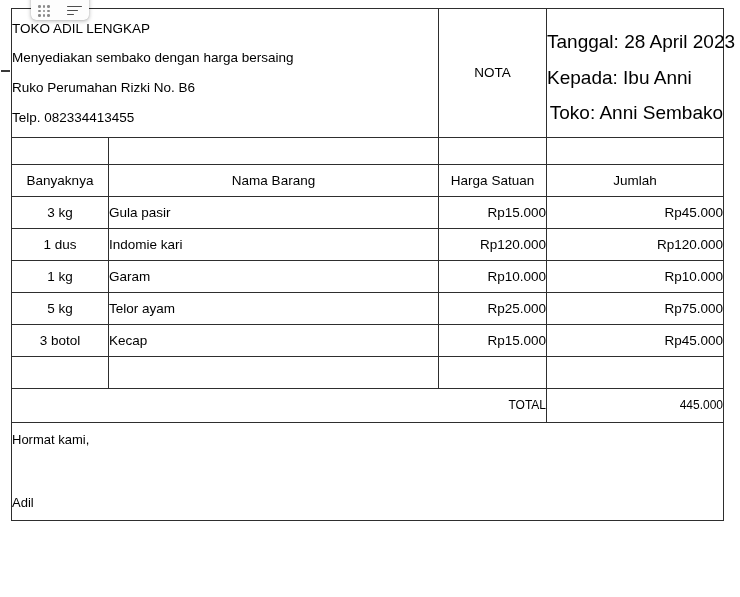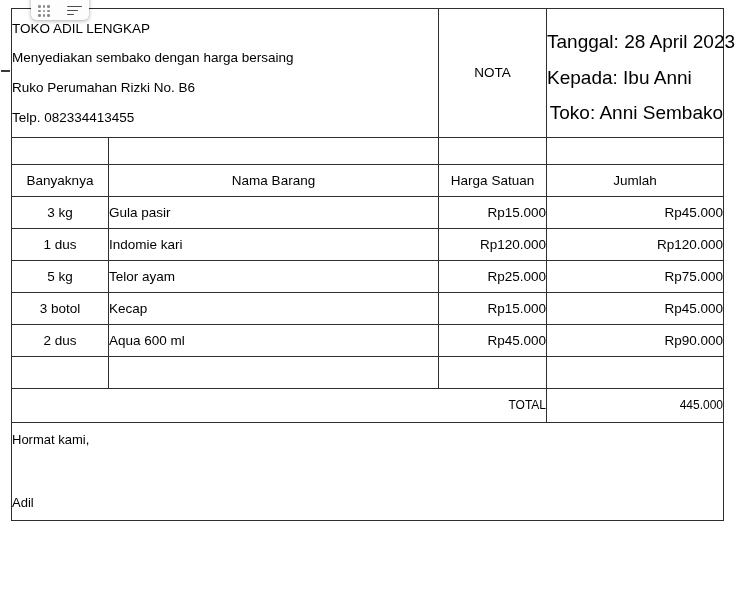--- a/index.html
+++ b/index.html
@@ -242,36 +242,36 @@
         <td class="price">Rp15.000</td>
         <td class="amount">Rp45.000</td>
       </tr>
       <tr class="item">
         <td class="qty">1 dus</td>
         <td class="name">Indomie kari</td>
         <td class="price">Rp120.000</td>
         <td class="amount">Rp120.000</td>
       </tr>
       <tr class="item">
+        <td class="qty">1 kg</td>
+        <td class="name">Garam</td>
+        <td class="price">Rp10.000</td>
+        <td class="amount">Rp10.000</td>
+      </tr>
+      <tr class="item">
         <td class="qty">5 kg</td>
         <td class="name">Telor ayam</td>
         <td class="price">Rp25.000</td>
         <td class="amount">Rp75.000</td>
       </tr>
       <tr class="item">
         <td class="qty">3 botol</td>
         <td class="name">Kecap</td>
         <td class="price">Rp15.000</td>
         <td class="amount">Rp45.000</td>
-      </tr>
-      <tr class="item">
-        <td class="qty">2 dus</td>
-        <td class="name">Aqua 600 ml</td>
-        <td class="price">Rp45.000</td>
-        <td class="amount">Rp90.000</td>
       </tr>
 
       <tr class="blank">
         <td></td>
         <td></td>
         <td></td>
         <td></td>
       </tr>
 
       <tr class="total">

